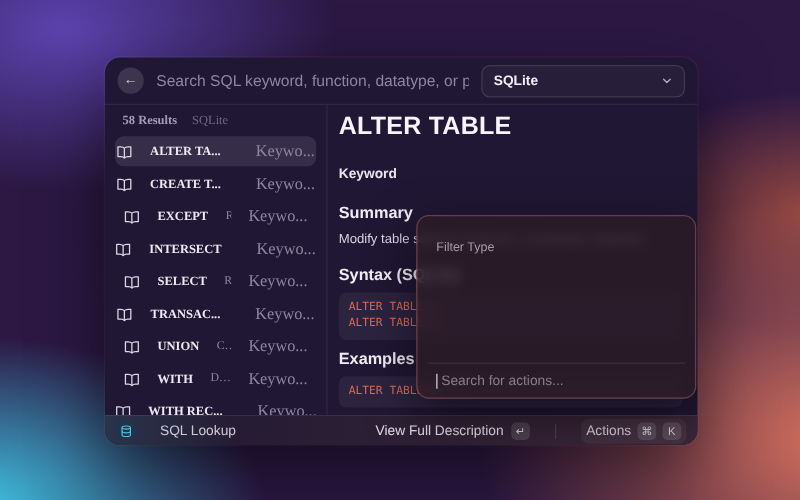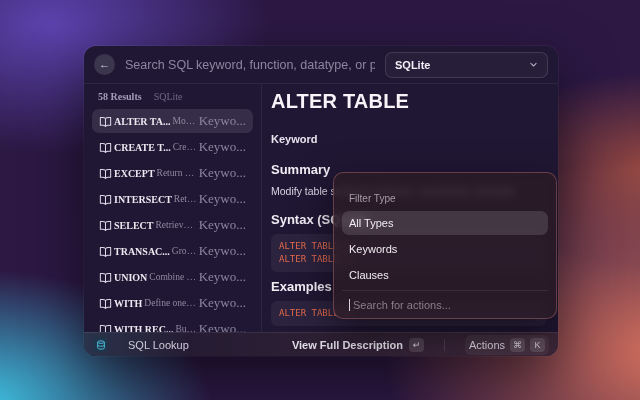--- a/index.html
+++ b/index.html
@@ -32,22 +32,22 @@
     padding:0 9px; cursor:pointer; }
   .dialect .val{ font-size:11px; font-weight:700; color:#f2f0f6; }
   .dialect svg{ margin-left:auto; width:9px; height:9px; stroke:#b0aabd; }
   
   .content{ display:flex; height:272px; }
   .sidebar{ width:178px; flex:none; border-right:1px solid rgba(255,255,255,.07);
     padding:7px 8px 0 8px; overflow:hidden;font-family:Liberation Serif, serif; }
   .side-head{ display:flex; gap:12px; padding:0 6px; margin-bottom:7px; }
   .side-head .count{ font-size:10px; font-weight:700; color:#a49dba; }
   .side-head .scope{ font-size:10px; color:#6f6886; }
-  .row{ height:24px; margin-bottom:2px; display:flex; align-items:center; gap:2px;
-    padding:0 7px; border-radius:7px; cursor:pointer; white-space:nowrap; overflow:hidden; }
+  .row{ height:24px; margin-bottom:2px; display:flex; align-items:center; gap:14px;
+    padding:0 7px; border-radius:7px; cursor:pointer; white-space:nowrap; overflow:hidden;justify-content:center; }
   .row.selected{ background:rgba(255,255,255,.10); }
   .row svg{ width:13px; height:13px; flex:none; color:#dcd8e6; }
   .row .t{ font-size:10px; font-weight:700; color:#ece9f1; flex:none; }
   .row .d{ font-size:9.5px; color:#9089a0; overflow:hidden; text-overflow:ellipsis; flex:1; }
   .row .k{ font-size:13px; color:#8d86a0; flex:none; margin-left:auto; }
   
   .detail{ flex:1; padding:6px 12px 0 9px; overflow:hidden; position:relative; }
   .d-title{ font-size:20px; font-weight:700; color:#f6f4f9; letter-spacing:.2px; }
   .d-badge{ margin-top:20px; font-size:11px; font-weight:700; color:#e9e6ef; }
   .sec{ font-size:13px; font-weight:700; color:#f0edf4; }
@@ -63,21 +63,21 @@
     display:flex; align-items:center; gap:20px; padding:0 9px;
     border-top:1px solid rgba(255,255,255,.08);
     background:linear-gradient(90deg, rgba(63,160,190,.18), rgba(40,30,56,0) 22%, rgba(200,100,85,.14) 96%), #251c33;
     border-radius:0 0 12px 12px; }
   .app-icon{ width:15px; height:15px; border-radius:4px; background:#20354a;
     display:flex; align-items:center; justify-content:center; flex:none; }
   .app-icon svg{ width:10px; height:10px; stroke:#53c6e8; }
   .app-name{ font-size:11px; color:#cfcad8; }
   .spacer{ flex:1; }
   .f-action{ display:flex; align-items:center; gap:6px; cursor:pointer; }
-  .f-label{ font-size:11px; font-weight:700; color:#e2dee8; }
+  .f-label{ font-size:11px; font-weight:400; color:#e2dee8; }
   .kbd{ min-width:15px; height:14px; padding:0 3px; border-radius:4px;
     background:rgba(255,255,255,.13); color:#d5d0dd; font-size:9px;
     display:flex; align-items:center; justify-content:center; }
   .f-sep{ width:1px; height:12px; background:rgba(255,255,255,.12); }
   .actions-group{ display:flex; align-items:center; gap:5px; padding:3px 4px;
     border-radius:6px; background:rgba(255,255,255,.055); cursor:pointer; }
   .actions-group .f-label{ font-weight:400; color:#d6d1dc; }
   
   .popup{ position:absolute; left:249px; top:126px; width:224px; height:147px; z-index:20;
     border-radius:10px; border:1px solid rgba(235,143,143,.32);
@@ -251,25 +251,19 @@
     <div class="f-sep"></div>
     <div class="actions-group">
       <span class="f-label">Actions</span>
       <span class="kbd">⌘</span>
       <span class="kbd">K</span>
     </div>
   </div>
 
   <div class="popup">
     <div class="popup-head">Filter Type</div>
-    <div class="opts">
-
-    <div class="opt selected">All Types</div>
-        <div class="opt">Keywords</div>
-        <div class="opt">Clauses</div>
-      </div>
     <div class="popup-search">
       <span class="caret"></span>
       <span class="ph">Search for actions...</span>
     </div>
   </div>
 
 </div>
 
 </body></html>

